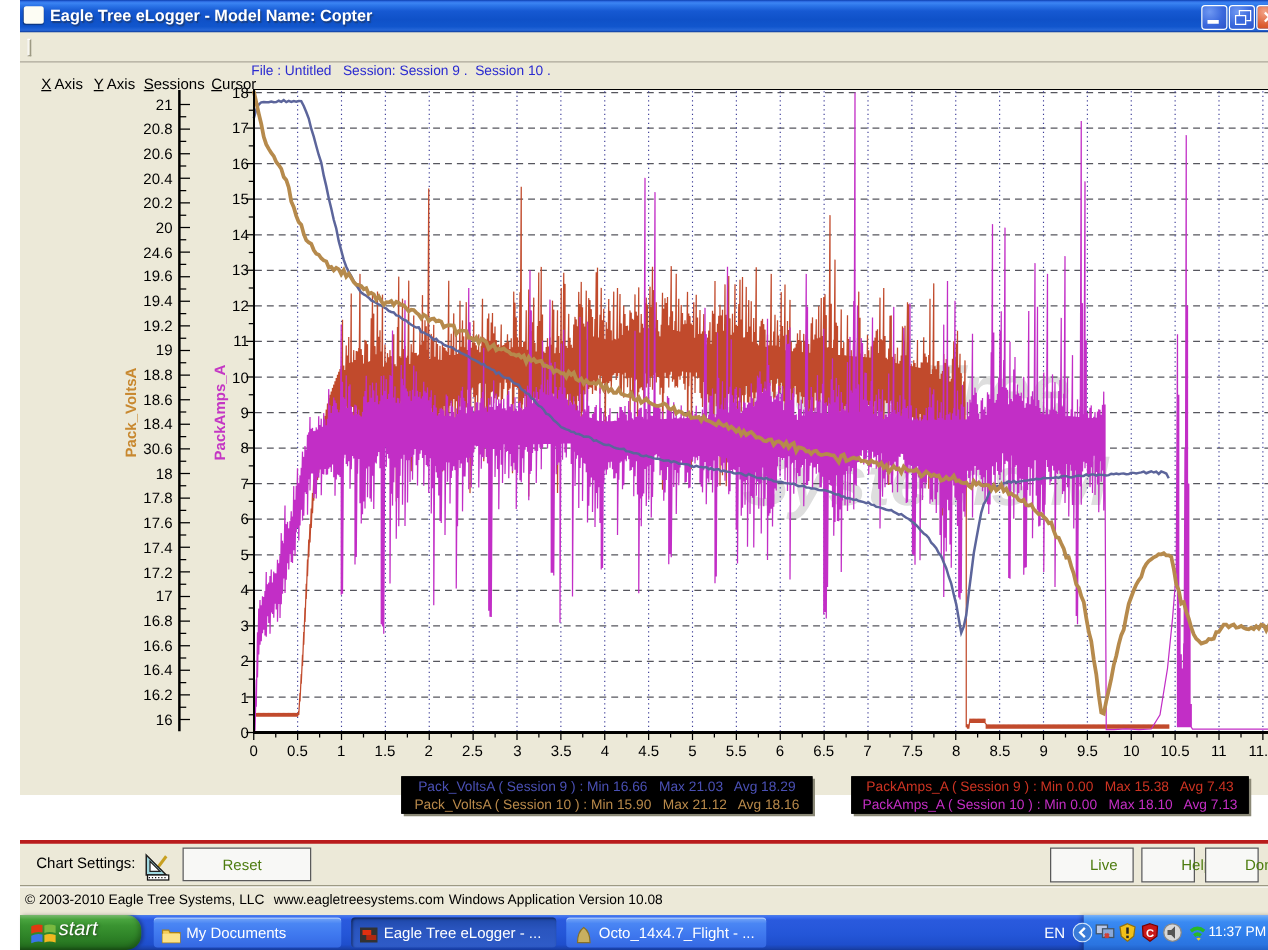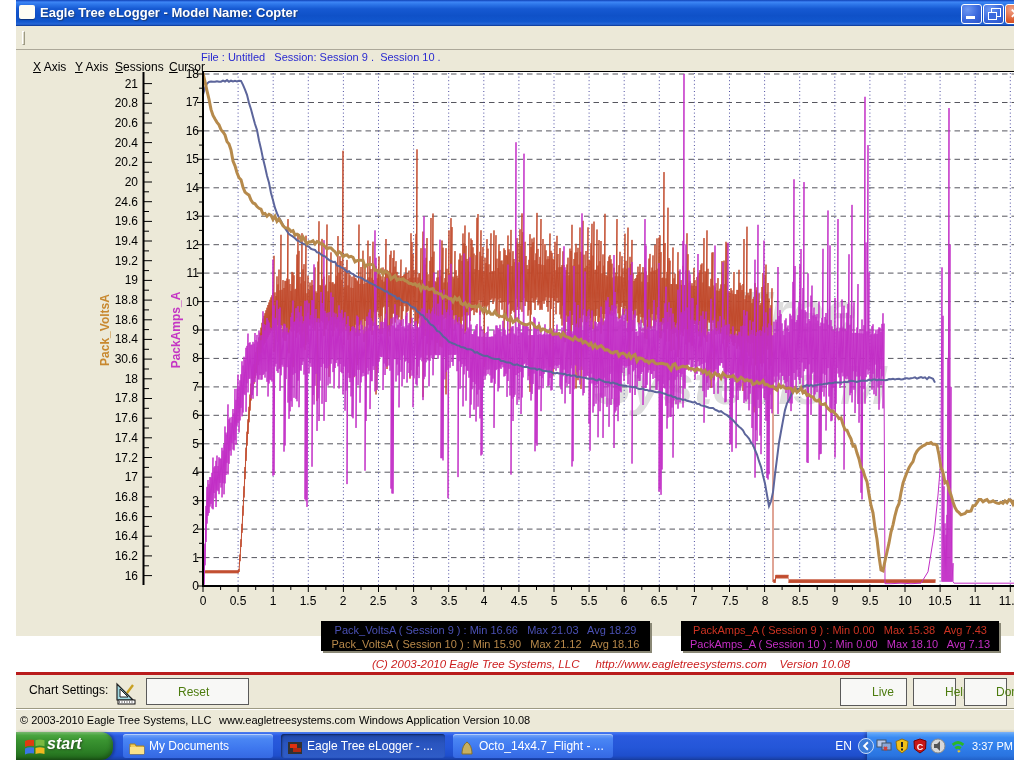--- a/index.html
+++ b/index.html
@@ -53,21 +53,21 @@
 
 #statusbar { position:absolute; left:0; top:708px; width:1014px; height:24px; background:#ece9d8; border-top:1px solid #9d9a84; box-shadow:inset 0 1px 0 #fff; font-size:11px; color:#000; }
 #statusbar span { position:absolute; top:5px; white-space:nowrap; }
 
 
 #taskbar { position:absolute; left:0; top:732px; width:1014px; height:28px;
  background:linear-gradient(180deg,#4f80e8 0%,#3a6cf0 6%,#2a5ade 14%,#2456d8 55%,#1e4ecc 85%,#1a43ae 95%,#15399b 100%); }
 #startbtn { position:absolute; left:0; top:0; width:97px; height:28px; border-radius:0 12px 12px 0;
  background:linear-gradient(180deg,#7cbf73 0%,#4aa53f 12%,#3a9431 30%,#2f8428 60%,#25721f 90%,#1d5f18 100%);
  box-shadow:inset -2px -2px 4px rgba(0,0,0,.25), 2px 0 3px rgba(0,0,0,.3); }
-#startbtn .txt { position:absolute; left:31px; top:3px; color:#fff; font-size:16px; font-weight:bold; font-style:italic; text-shadow:1px 1px 2px #2a5020; }
+#startbtn .txt { position:absolute; left:31px; top:3px; color:#fff; font-size:16px; font-weight:normal; font-style:italic; text-shadow:1px 1px 2px #2a5020; }
 .taskbtn { position:absolute; top:2px; height:24px; border-radius:3px; background:linear-gradient(180deg,#78a8f8 0%,#4a86f4 20%,#3e77ee 60%,#3568e2 100%); box-shadow:inset 0 1px 0 rgba(255,255,255,.45); color:#fff; font-size:12px; }
 .taskbtn .tk { position:absolute; left:26px; top:5px; white-space:nowrap; overflow:hidden; }
 .taskbtn.active { background:linear-gradient(180deg,#1e47a8 0%,#2a55bf 40%,#2f5cc8 100%); box-shadow:inset 1px 1px 2px rgba(0,0,0,.5); }
 #tray { position:absolute; right:0; top:0; width:163px; height:28px;
  background:linear-gradient(180deg,#7db2f8 0%,#55a0f8 8%,#3a8af2 20%,#2f7eea 55%,#2a74e0 85%,#2161c8 100%);
  box-shadow:-2px 0 3px rgba(0,0,0,.25); }
 #clock { position:absolute; right:17px; top:8px; color:#fff; font-size:11px; }
 #en { position:absolute; right:178px; top:7px; color:#fff; font-size:12px; }
 .tico { position:absolute; top:6px; width:16px; height:16px; }
 </style></head>
@@ -350,21 +350,20 @@
     <div id="vtitle">Pack_VoltsA</div>
     <div id="atitle">PackAmps_A</div>
     <div class="legend" id="leg1">
       <div style="color:#4a50b4">Pack_VoltsA ( Session 9 ) : Min 16.66&nbsp;&nbsp; Max 21.03&nbsp;&nbsp; Avg 18.29</div>
       <div style="color:#b8894a">Pack_VoltsA ( Session 10 ) : Min 15.90&nbsp;&nbsp; Max 21.12&nbsp;&nbsp; Avg 18.16</div>
     </div>
     <div class="legend" id="leg2">
       <div style="color:#cc3322">PackAmps_A ( Session 9 ) : Min 0.00&nbsp;&nbsp; Max 15.38&nbsp;&nbsp; Avg 7.43</div>
       <div style="color:#c42ec4">PackAmps_A ( Session 10 ) : Min 0.00&nbsp;&nbsp; Max 18.10&nbsp;&nbsp; Avg 7.13</div>
     </div>
-    <div id="copyright">(C) 2003-2010 Eagle Tree Systems, LLC&nbsp;&nbsp;&nbsp;&nbsp; http://www.eagletreesystems.com&nbsp;&nbsp;&nbsp; Version 10.08</div>
   </div>
   <div id="setbar">
     <span class="lbl">Chart Settings:</span>
     <svg id="chartico" viewBox="0 0 24 24">
       <polygon points="3,3 3,19 19,19" fill="#9fd8e0" stroke="#222" stroke-width="1.2"></polygon>
       <polygon points="6,8 6,16 14,16" fill="#fff" stroke="#222" stroke-width="1"></polygon>
       <rect x="4" y="19" width="17" height="4" fill="#fff" stroke="#111" stroke-width="1"></rect>
       <line x1="5" y1="21" x2="20" y2="21" stroke="#111" stroke-width="1" stroke-dasharray="1 1.5"></line>
       <line x1="13" y1="12" x2="19" y2="4" stroke="#c8a020" stroke-width="2.4"></line>
       <polygon points="12,14 13.5,12.6 12.6,11.6" fill="#333"></polygon>
@@ -432,15 +431,15 @@
       </svg>
     <svg class="tico" style="right:84px;position:absolute" width="16" height="16" viewBox="0 0 16 16">
         <circle cx="8" cy="8" r="7" fill="#d8d8d8" stroke="#888" stroke-width="1"></circle>
         <path d="M4,6 l3,0 3,-3 0,10 -3,-3 -3,0 z" fill="#555"></path>
       </svg>
     <svg class="tico" style="right:64px;position:absolute" width="18" height="17" viewBox="0 0 18 17">
         <path d="M2,6 q7,-6 14,0 l-2,2.5 q-5,-4.5 -10,0 z" fill="#28b828"></path>
         <path d="M5,10 q4,-3.5 8,0 l-2,2.5 q-2,-1.8 -4,0 z" fill="#28b828"></path>
         <path d="M8,14 l2,2 2,-2 q-2,-1.6 -4,0 z" fill="#f0c828"></path>
       </svg>
-    <span id="clock">3:37 PM</span>
+    <span id="clock">11:37 PM</span>
   </div>
 </div>
 
 </body></html>

